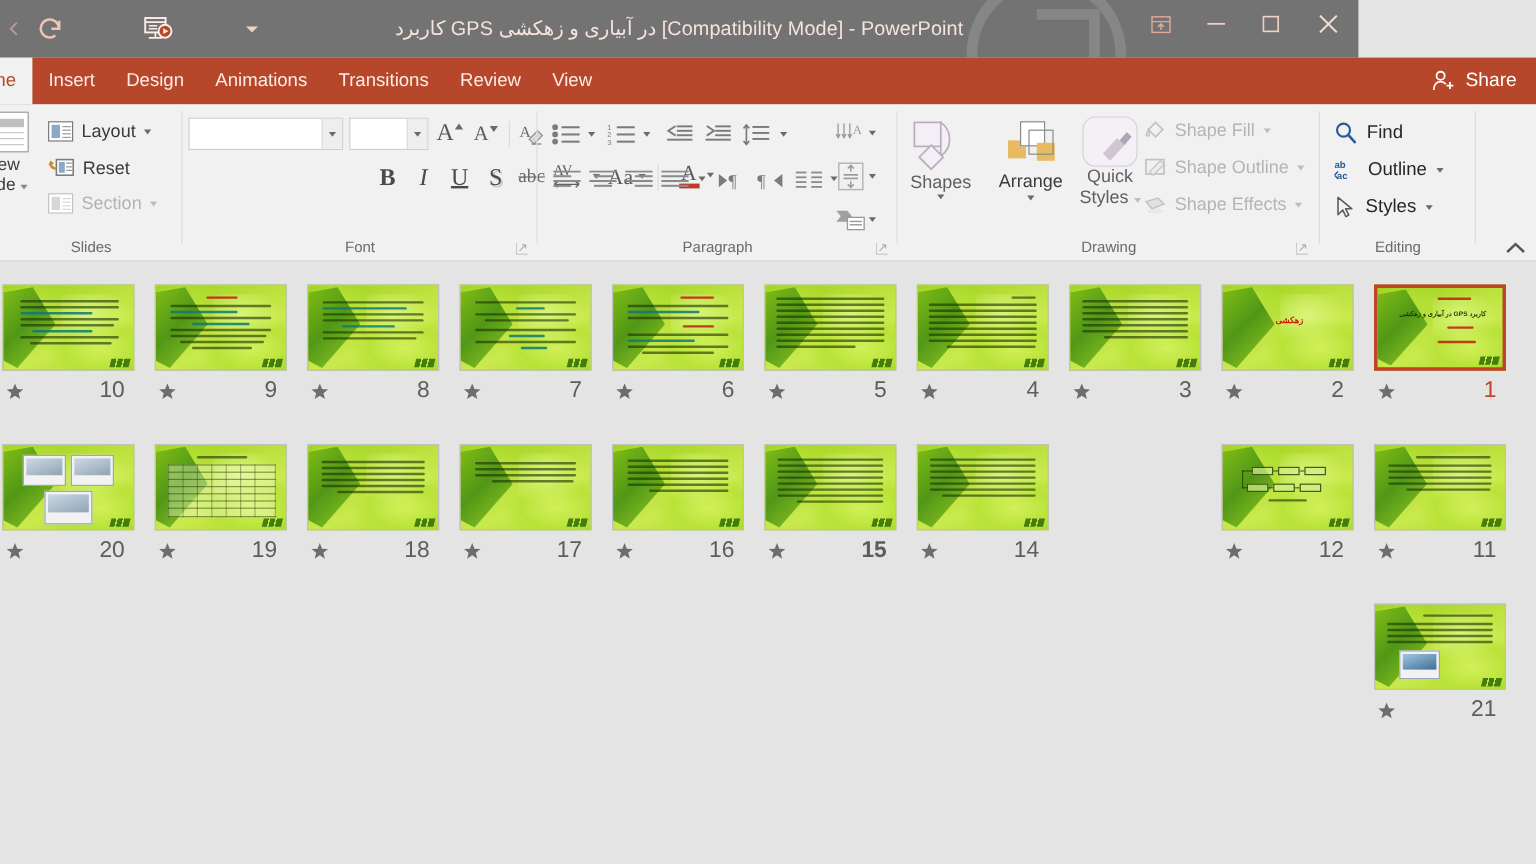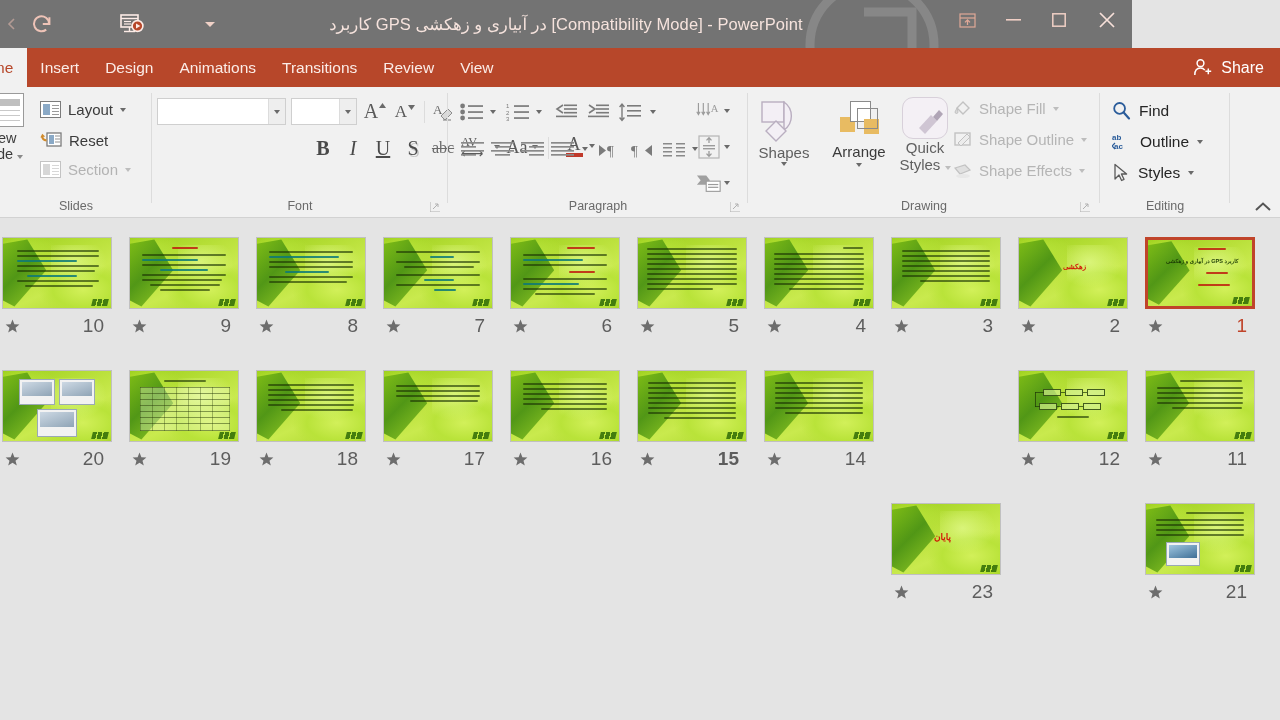--- a/index.html
+++ b/index.html
@@ -1121,33 +1121,20 @@
         <div class="thumb-logo"></div>
       </div>
       <div class="meta">
         <svg class="star" viewBox="0 0 17 17">
             <path d="M8.5 1.5 L10.4 6.2 L15.4 6.5 L11.5 9.7 L12.8 14.6 L8.5 11.8 L4.2 14.6 L5.5 9.7 L1.6 6.5 L6.6 6.2 Z" fill="#6d6d6d"></path>
           </svg>
         <span class="slidenum">11</span>
       </div>
     </div>
 
-    <div class="thumbcell" style="left:891px; top:284px;">
-      <div class="thumb">
-          <div class="thumb-bg"></div>
-        <span class="thumb-red-title" style="left:42px;top:28px;font-size:9px;">پایان</span>
-        <div class="thumb-logo"></div>
-      </div>
-      <div class="meta">
-        <svg class="star" viewBox="0 0 17 17">
-            <path d="M8.5 1.5 L10.4 6.2 L15.4 6.5 L11.5 9.7 L12.8 14.6 L8.5 11.8 L4.2 14.6 L5.5 9.7 L1.6 6.5 L6.6 6.2 Z" fill="#6d6d6d"></path>
-          </svg>
-        <span class="slidenum">23</span>
-      </div>
-    </div>
 
 
     <div class="thumbcell" style="left:1145px; top:284px;">
       <div class="thumb">
           <div class="thumb-bg"></div>
         <span class="txt-line" style="left:40px;top:8px;width:58px;"></span>
         <span class="txt-line" style="left:10px;top:15px;width:88px;"></span>
         <span class="txt-line" style="left:10px;top:20px;width:88px;"></span>
         <span class="txt-line" style="left:10px;top:25px;width:88px;"></span>
         <span class="txt-line" style="left:10px;top:30px;width:88px;"></span>

